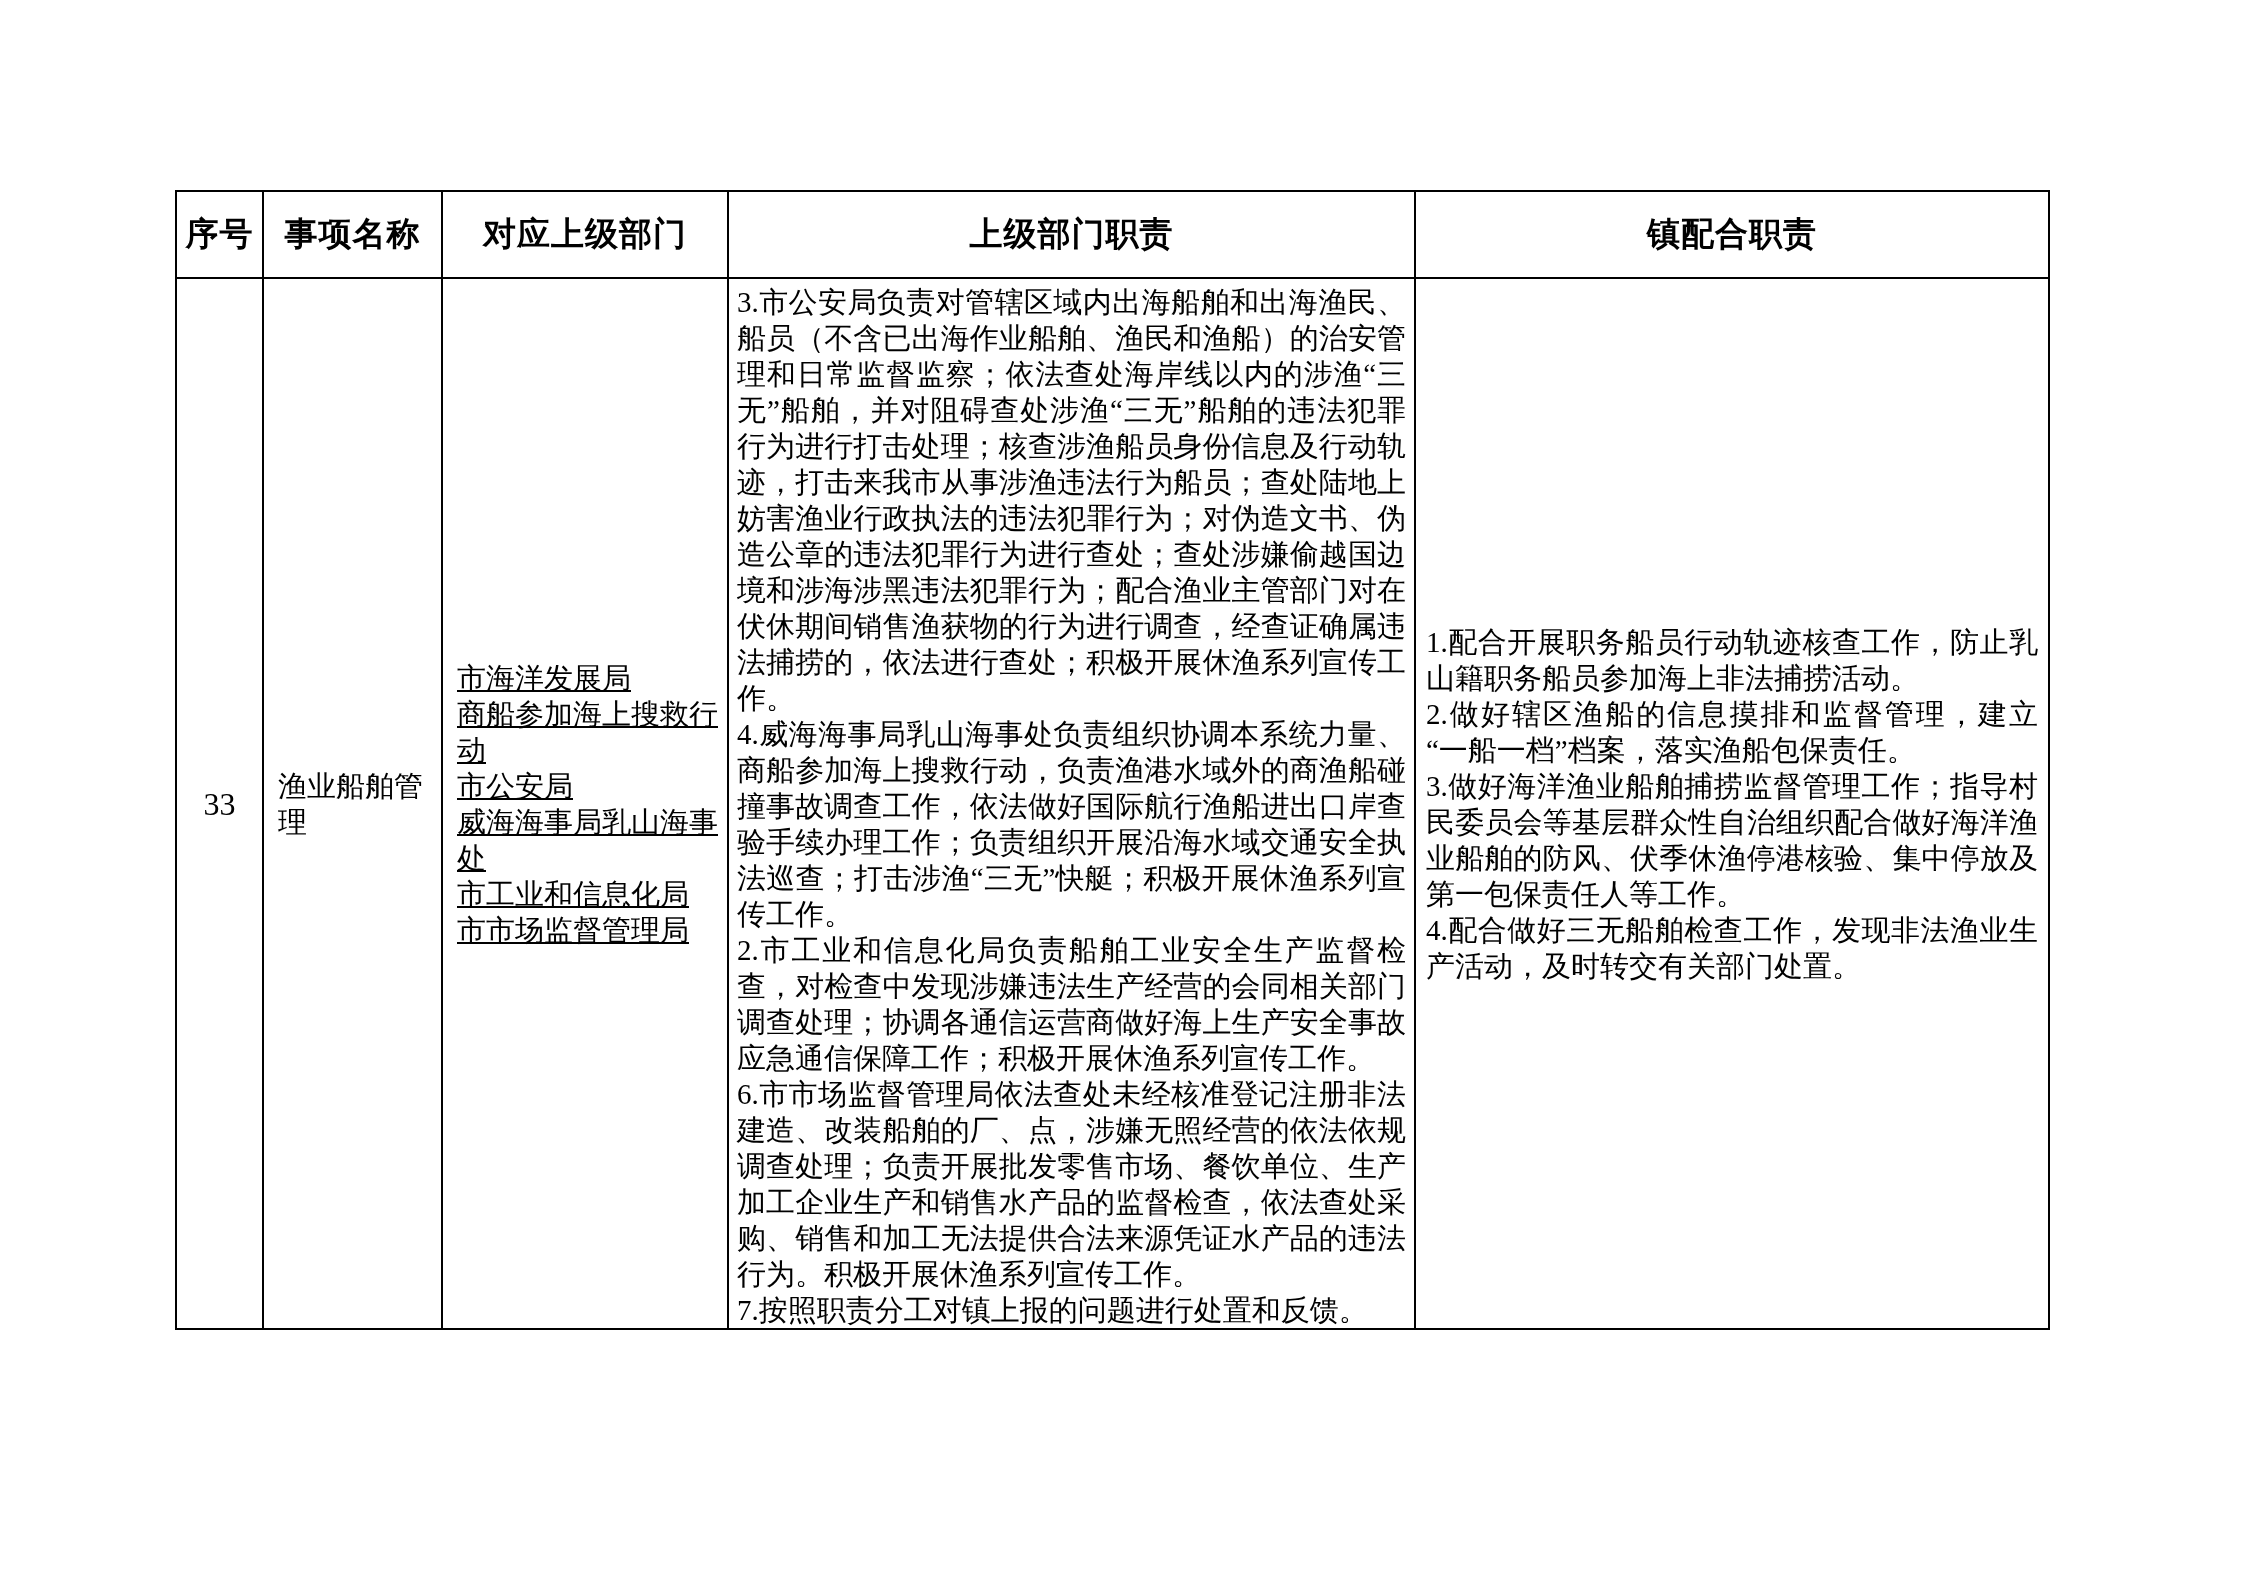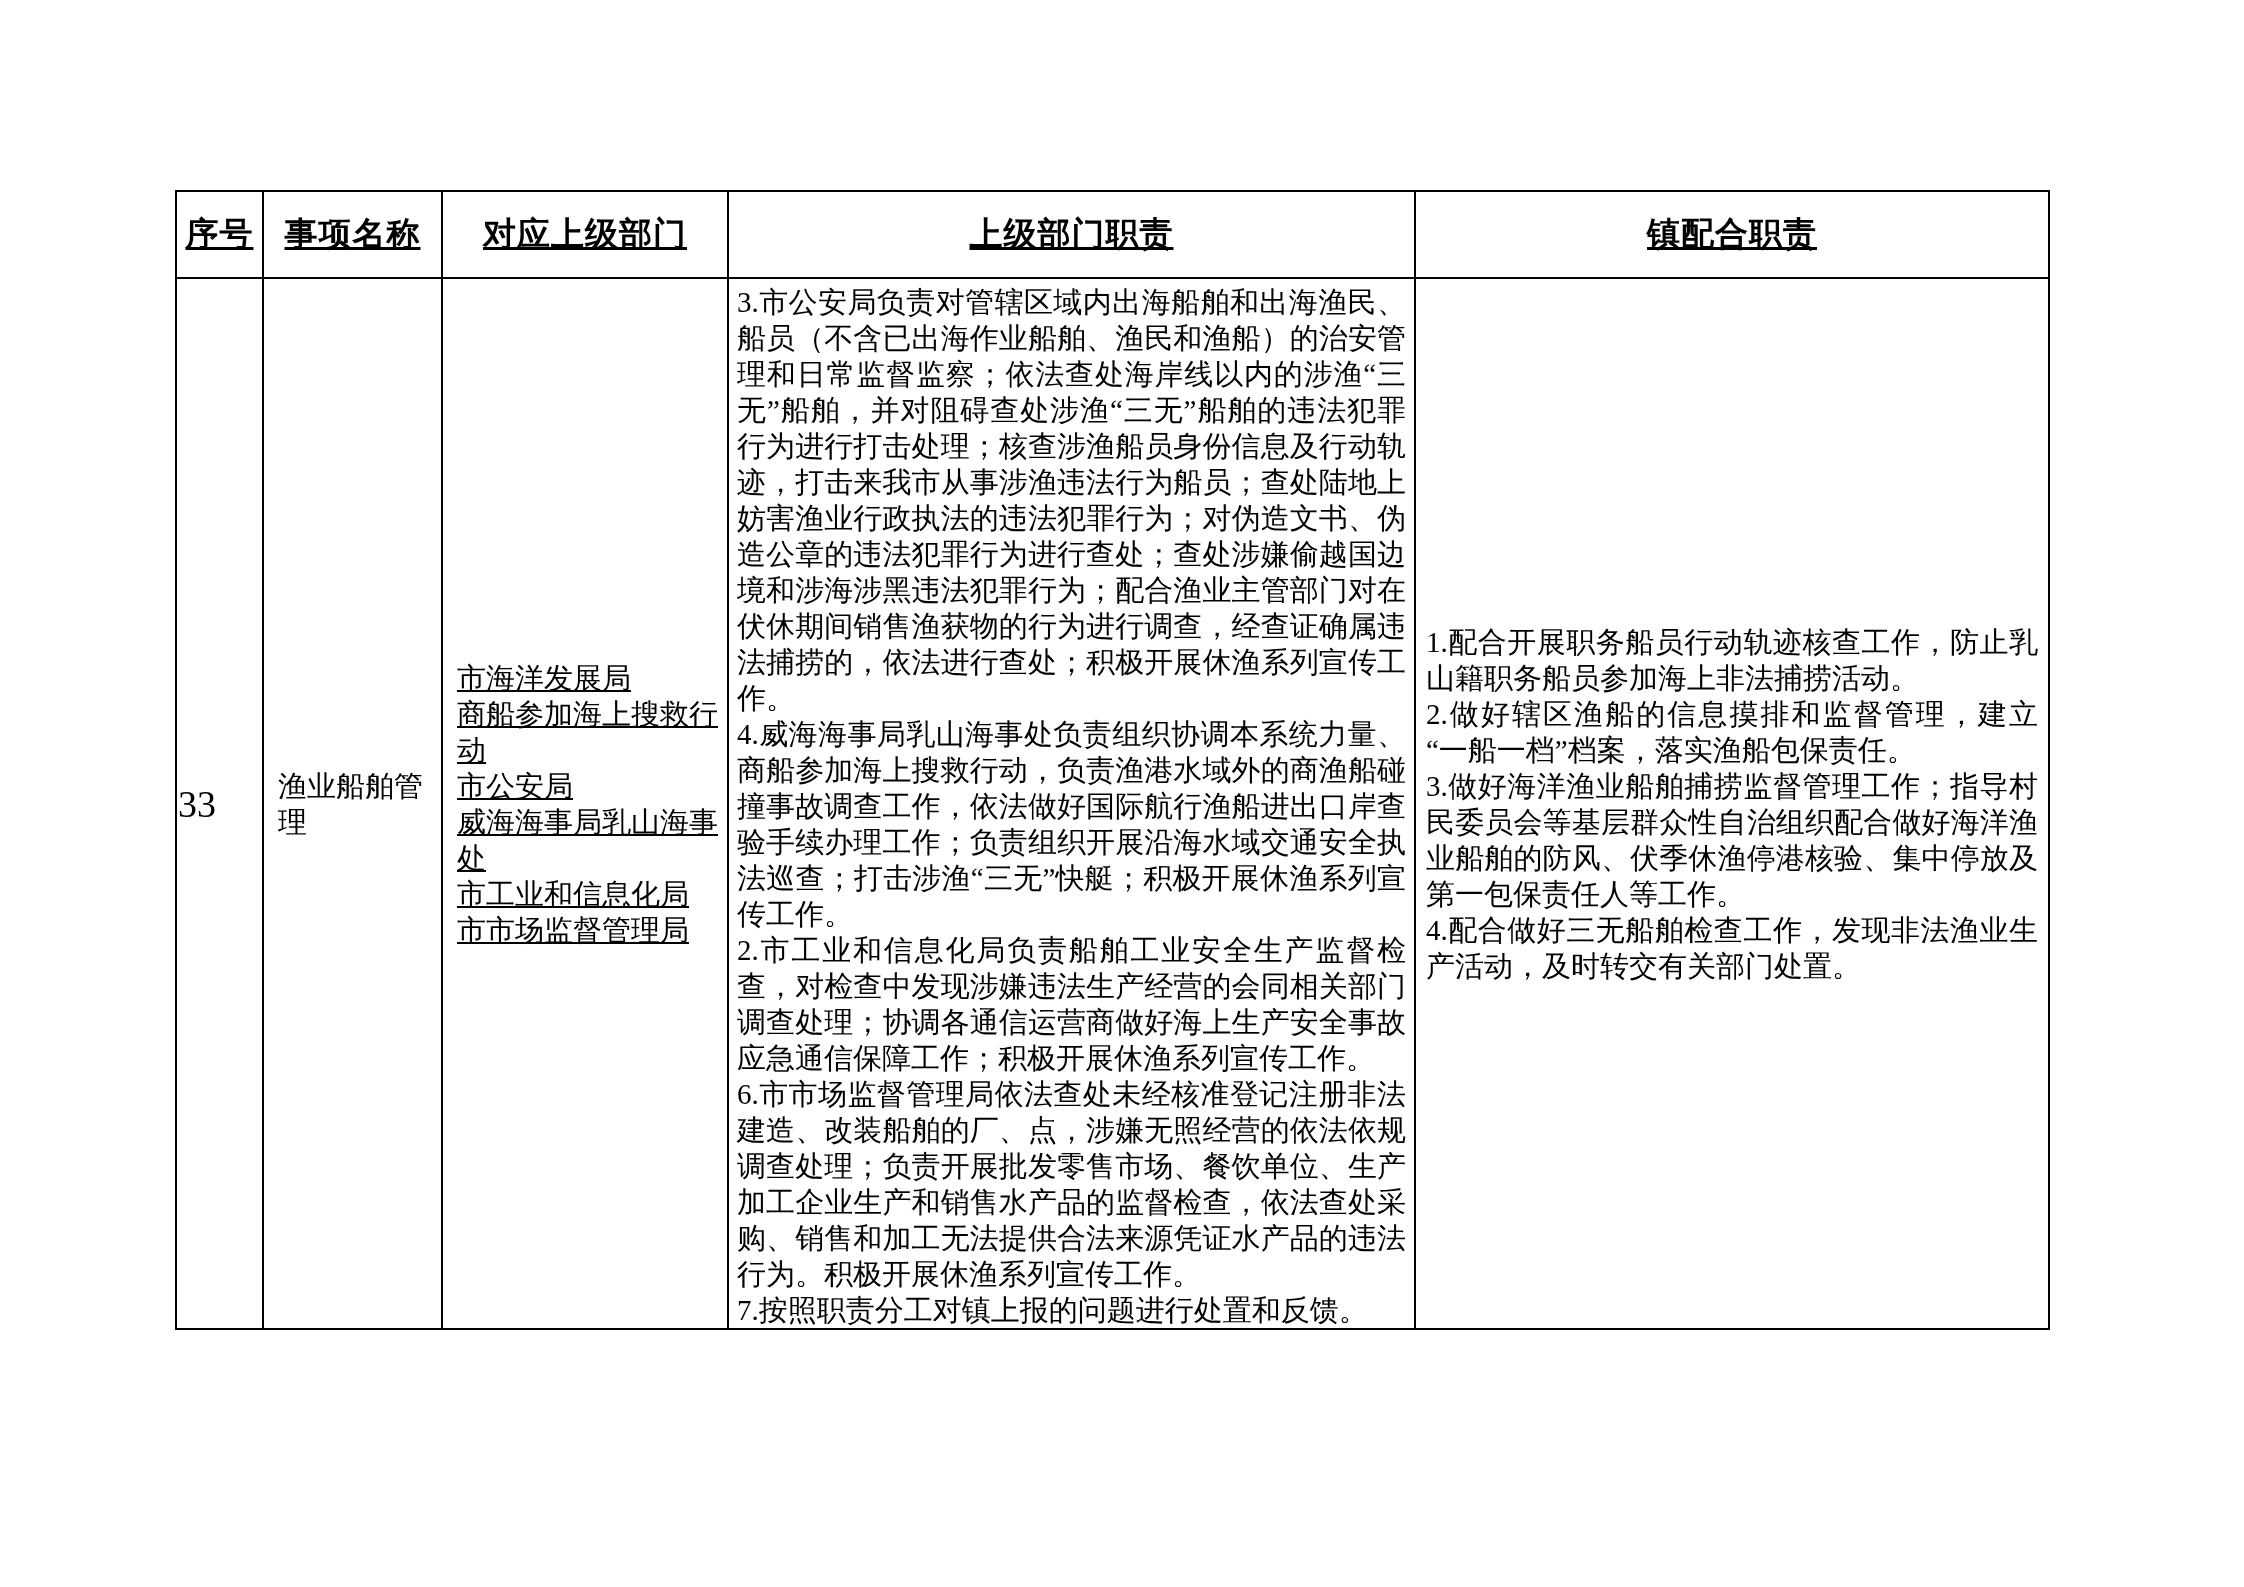--- a/index.html
+++ b/index.html
@@ -18,38 +18,38 @@
     top:190px;
     width:1873px;
     border-collapse:collapse;
     table-layout:fixed;
   }
   table.doc th, table.doc td {
     border:2px solid #000000;
     box-sizing:border-box;
     overflow:hidden;
   }
-  thead tr { height:87px;text-decoration:underline; }
+  thead tr { height:87px; }
   tbody tr { height:1020px; }
   th {
     font-family:"Liberation Sans","DejaVu Sans",sans-serif;
     font-weight:bold;
     font-size:33px;
     text-align:center;
     vertical-align:middle;
     letter-spacing:1px;
   }
   td {
     font-size:29px;
     line-height:36px;
     vertical-align:middle;
   }
   .c-index {
-    text-align:left;
-    font-size:38px;
+    text-align:center;
+    font-size:32px;
   }
   .c-name { padding:0 4px 0 14px;font-family:Liberation Serif, serif; }
   .c-depts { padding:0 7px 0 14px;text-decoration:underline; }
   .c-sup {
     vertical-align:top;
     padding:5px 8px 0 8px;
     margin-top:28px;
   }
   .c-town { padding:7px 10px; }
   .dept-line {

